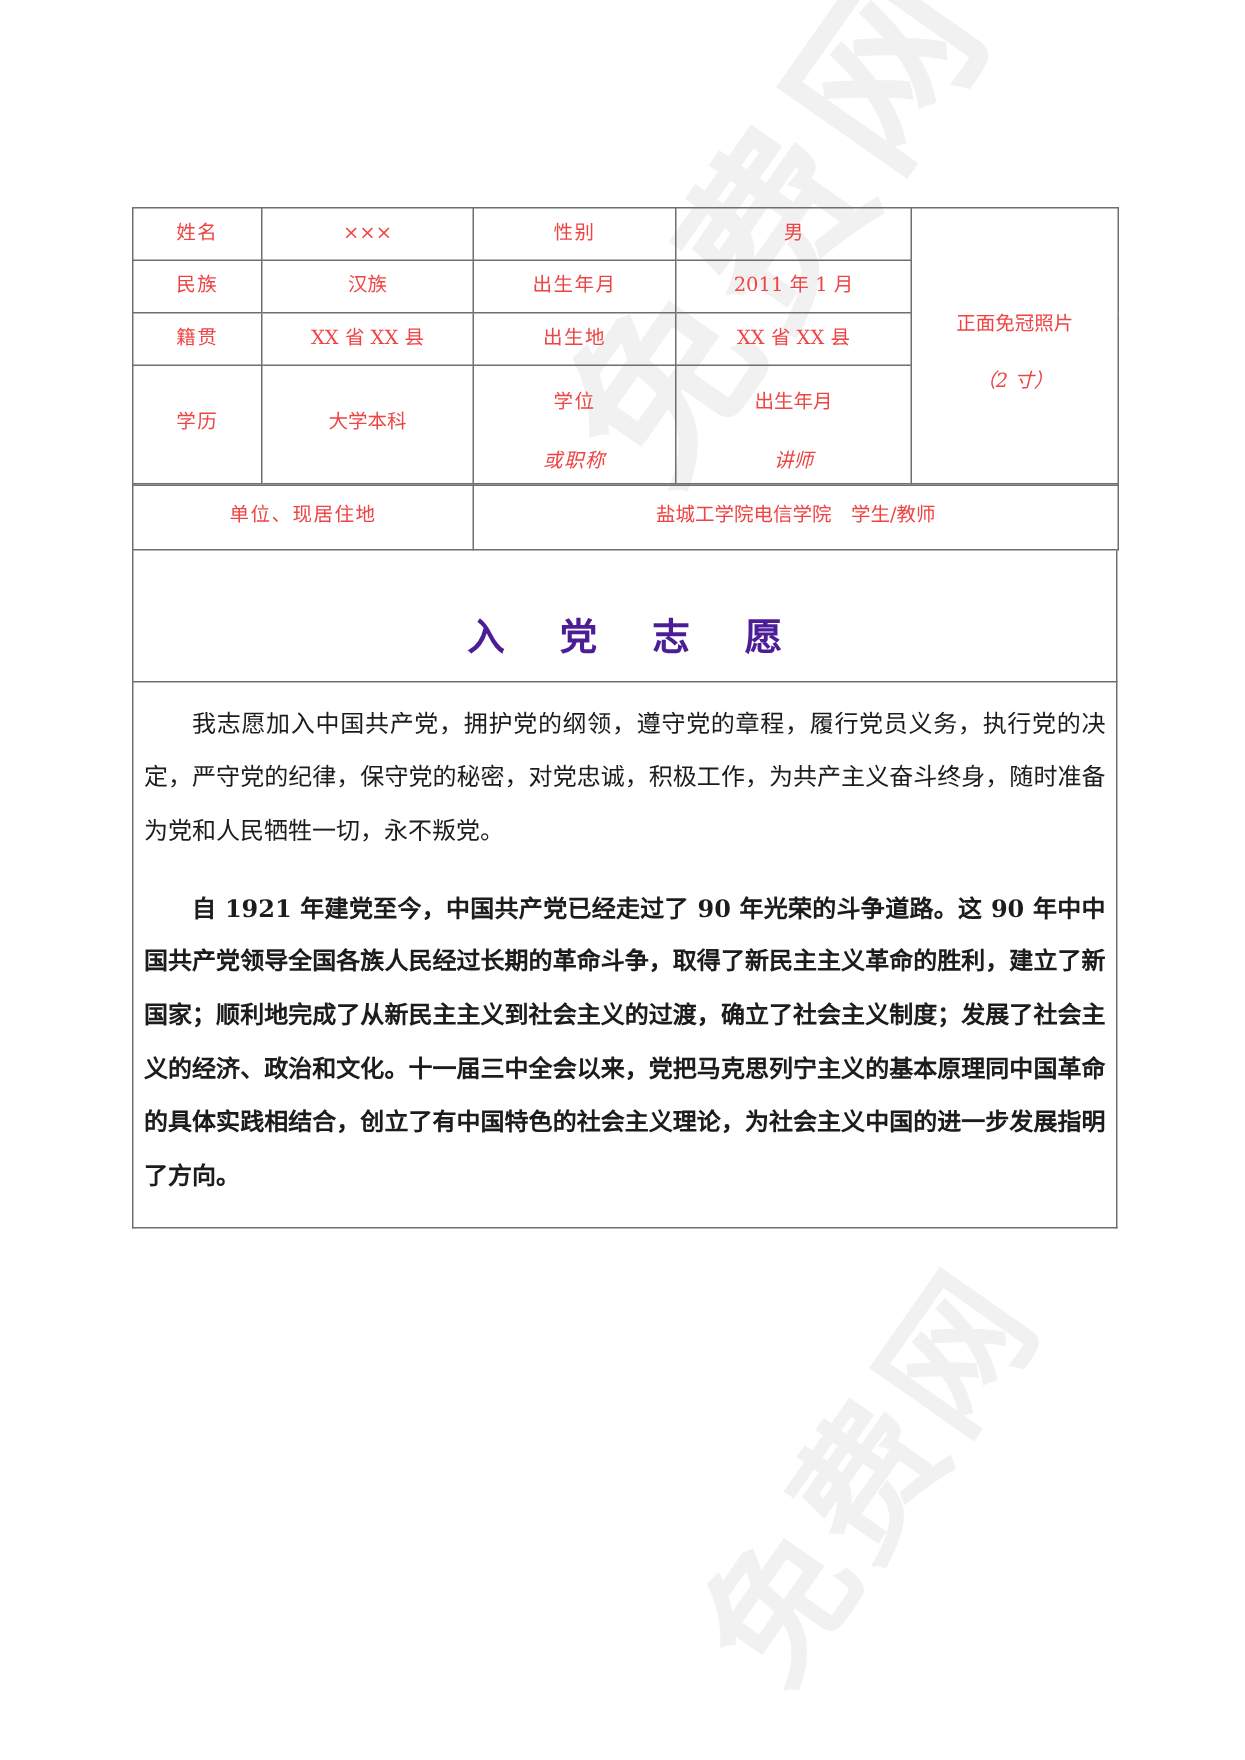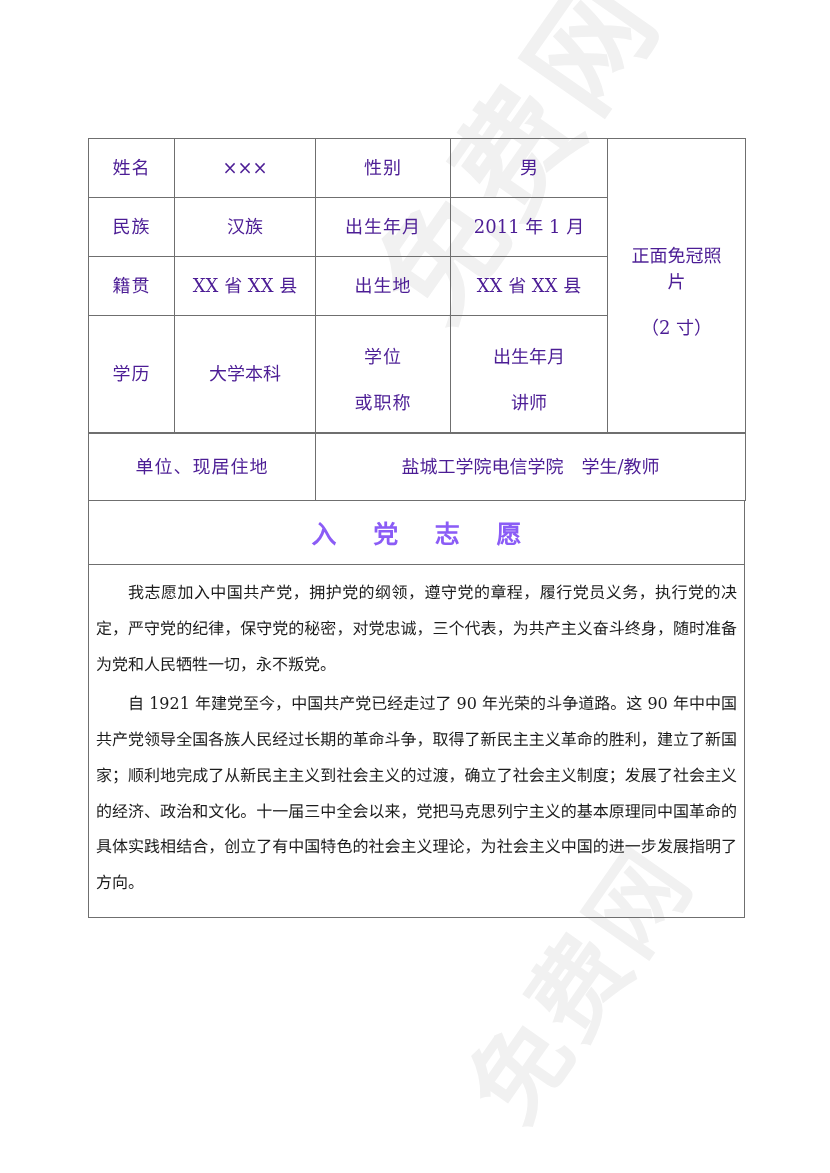--- a/index.html
+++ b/index.html
@@ -58,38 +58,38 @@
   }
 
   table.form-table {
     width: 100%;
     border-collapse: collapse;
     table-layout: fixed;
     background: transparent;
   }
   table.form-table td {
     border: 1px solid #6f6f6f;
-    padding: 16px;
+    padding: 4px;
     text-align: center;
     vertical-align: middle;
-    font-size: 18px;
+    font-size: 13px;
     line-height: 1.45;
-    color: #4c1d95;
+    color: #ef4444;
     background: transparent;
   }
 
   .cell-pad { padding: 6px 7px; }
 
   
 
   .r-label { font-size: 15px; letter-spacing: 1px; }
   .r-value { font-size: 15px; }
 
   .stack-line { display: block; margin-top: 12px; }
-  .stack-line + .stack-line { margin-top: 20px; }
+  .stack-line + .stack-line { margin-top: 20px; font-style: italic; }
 
   .photo-cell {
     font-size: 15px;
     line-height: 2.4;
   }
 
   td.left-text {
     text-align: left;
     padding-left: 10px;
   }
@@ -100,40 +100,41 @@
     border-top: none;
     text-align: center;
     padding: 13px 0 14px 0;
   }
   .title-text {
     font-size: 25px;
     font-weight: 700;
     letter-spacing: 14px;
     text-indent: 14px;
     font-family: "DejaVu Serif", "Liberation Serif", serif;
-    color: #8b5cf6;
+    color: #4c1d95;
+    margin-top: 24px;
   }
 
   
   .body-box {
     border: 1px solid #6f6f6f;
     border-top: none;
     padding: 10px 7px 16px 7px;
   }
   .body-p {
     font-size: 16px;
     line-height: 2.23;
     text-indent: 2em;
     text-align: justify;
     text-justify: inter-ideograph;
     margin: 0;
     color: #1c1c1c;
     font-family: "DejaVu Serif", "Liberation Serif", serif;
   }
-  .body-p + .body-p { margin-top: 4px; }
+  .body-p + .body-p { margin-top: 16px; font-weight: bold; }
 </style>
 </head>
 <body>
 
 <div id="watermark-layer">
   <div class="wm wm-a">免费网</div>
   <div class="wm wm-b">免费网</div>
 </div>
 
 <div id="doc-sheet">
@@ -199,17 +200,17 @@
         <td class="cell-pad r-value left-text">盐城工学院电信学院　学生/教师</td>
       </tr>
     </tbody>
   </table>
 
   <div class="title-box">
     <div class="title-text">入 党 志 愿</div>
   </div>
 
   <div class="body-box">
-    <p class="body-p">我志愿加入中国共产党，拥护党的纲领，遵守党的章程，履行党员义务，执行党的决定，严守党的纪律，保守党的秘密，对党忠诚，三个代表，为共产主义奋斗终身，随时准备为党和人民牺牲一切，永不叛党。</p>
+    <p class="body-p">我志愿加入中国共产党，拥护党的纲领，遵守党的章程，履行党员义务，执行党的决定，严守党的纪律，保守党的秘密，对党忠诚，积极工作，为共产主义奋斗终身，随时准备为党和人民牺牲一切，永不叛党。</p>
     <p class="body-p">自 1921 年建党至今，中国共产党已经走过了 90 年光荣的斗争道路。这 90 年中中国共产党领导全国各族人民经过长期的革命斗争，取得了新民主主义革命的胜利，建立了新国家；顺利地完成了从新民主主义到社会主义的过渡，确立了社会主义制度；发展了社会主义的经济、政治和文化。十一届三中全会以来，党把马克思列宁主义的基本原理同中国革命的具体实践相结合，创立了有中国特色的社会主义理论，为社会主义中国的进一步发展指明了方向。</p>
   </div>
 
 </div>
 
 </body></html>

